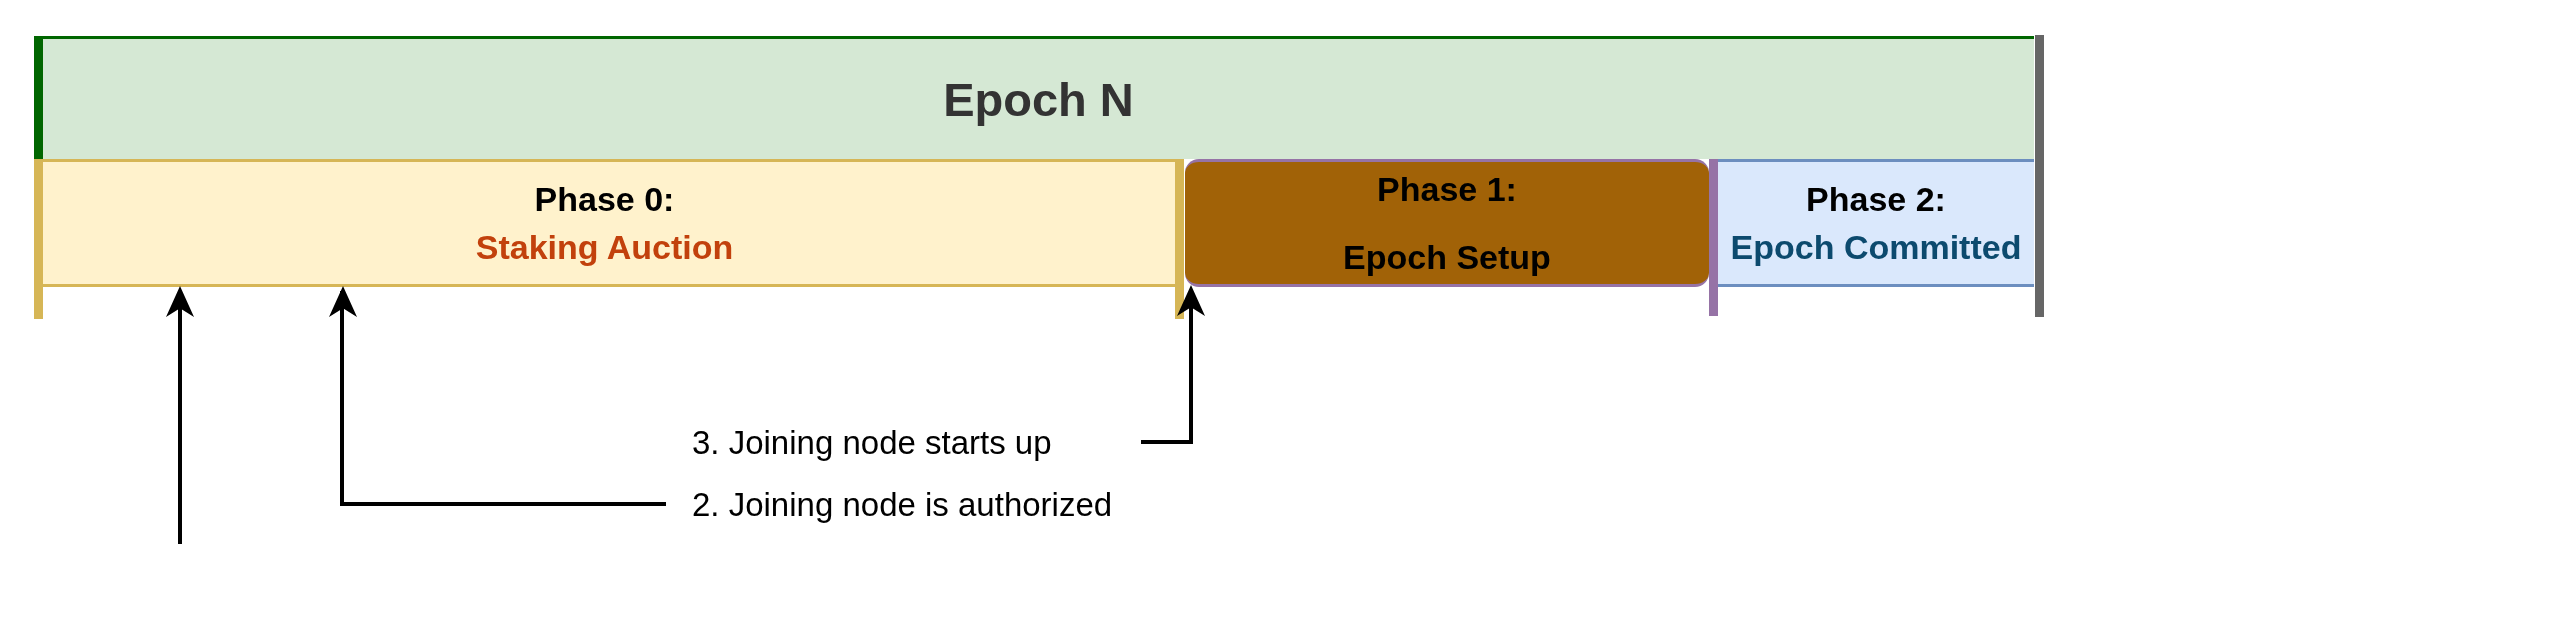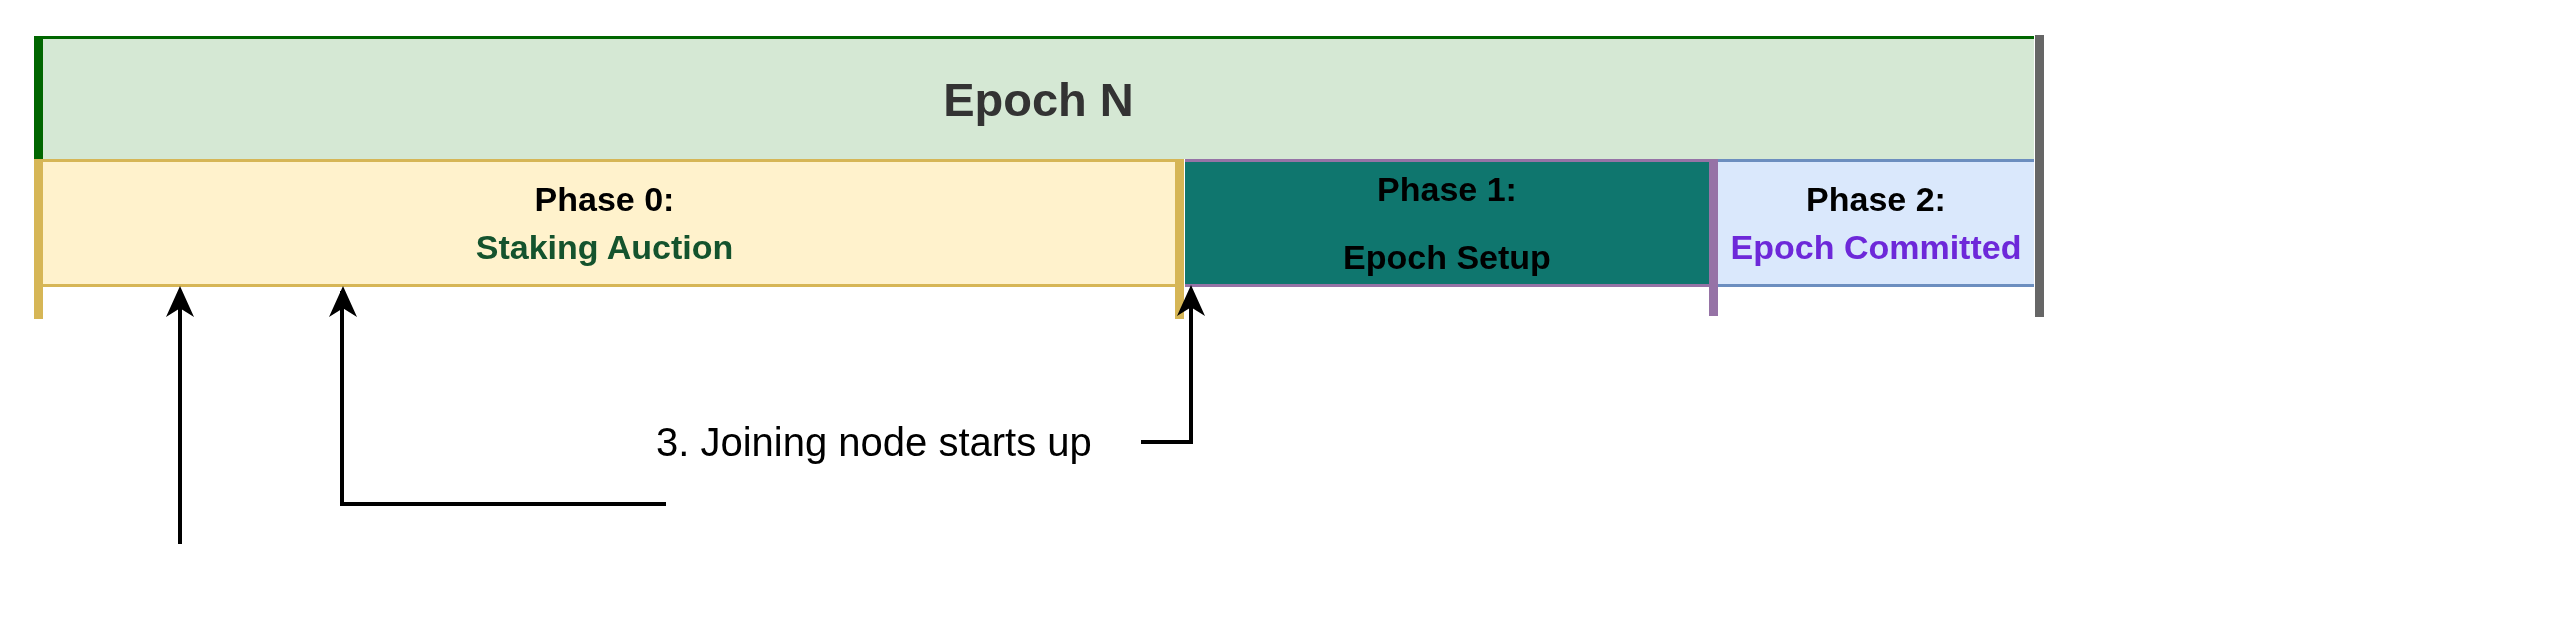--- a/index.html
+++ b/index.html
@@ -77,52 +77,52 @@
   #arrow2-v { left: 340px;  top: 291px; width: 3.9px;  height: 215px; }
   #arrow2-h { left: 340px;  top: 502px; width: 326px; height: 3.9px; }
   #arrow2-head { left: 329px; top: 286px; }
   #arrow3-v { left: 1189px; top: 290px; width: 3.9px;  height: 153px; }
   #arrow3-h { left: 1141px; top: 440px; width: 52px; height: 3.9px; }
   #arrow3-head { left: 1177px; top: 285px; }
 
   
   .event-label {
     position: absolute;
-    left: 656px;
-    font-size: 40px;
+    left: 692px;
+    font-size: 33px;
     line-height: 47px;
     white-space: nowrap;
   }
   #event-label-3 { top: 419px; }
   #event-label-2 { top: 481px; }
   #event-label-1 { top: 544px; }
 </style>
 </head>
 <body>
 
 <div class="canvas" style="background-color: rgb(255, 255, 255);">
 
   <div id="epoch-n" class="abs epoch-bar" style="background-color: rgb(213, 232, 212); border-color: rgb(0, 102, 0);">
     <span class="epoch-title" style="color: rgb(51, 51, 51);">Epoch N</span>
   </div>
 
 
   <div id="phase-0" class="abs phase-bar" style="background-color: rgb(255, 242, 204); border-color: rgb(214, 182, 86);">
     <span class="phase-line" style="color: rgb(0, 0, 0);">Phase 0:</span>
-    <span class="phase-line" style="color: #14532d;">Staking Auction</span>
+    <span class="phase-line" style="color: #c2410c;">Staking Auction</span>
   </div>
 
-  <div id="phase-1" class="abs phase-bar" style="background-color: #0f766e; border-color: rgb(150, 115, 166);">
+  <div id="phase-1" class="abs phase-bar" style="background-color: #a16207; border-color: rgb(150, 115, 166); border-radius: 14px;">
     <span class="phase-line" style="color: rgb(0, 0, 0);">Phase 1:</span>
     <span class="phase-line" style="color: rgb(0, 0, 0); margin-top: 20px;">Epoch Setup</span>
   </div>
 
   <div id="phase-2" class="abs phase-bar" style="background-color: rgb(218, 232, 252); border-color: rgb(108, 142, 191);">
     <span class="phase-line" style="color: rgb(0, 0, 0);">Phase 2:</span>
-    <span class="phase-line" style="color: #6d28d9;">Epoch Committed</span>
+    <span class="phase-line" style="color: #0c4a6e;">Epoch Committed</span>
   </div>
 
   <div id="boundary-green" class="tick" style="background-color: rgb(0, 102, 0);"></div>
   <div id="tick-left" class="tick" style="background-color: rgb(214, 182, 86);"></div>
   <div id="tick-phase0-end" class="tick" style="background-color: rgb(214, 182, 86);"></div>
   <div id="tick-phase1-end" class="tick" style="background-color: rgb(150, 115, 166);"></div>
   <div id="boundary-gray" class="tick" style="background-color: rgb(102, 102, 102);"></div>
 
   <div id="arrow1-head" class="ahead" style="background-color: rgb(0, 0, 0);"></div>
   <div id="arrow1-v" class="aline" style="background-color: rgb(0, 0, 0);"></div>
@@ -130,15 +130,16 @@
 
   <div id="arrow2-head" class="ahead" style="background-color: rgb(0, 0, 0);"></div>
   <div id="arrow2-v" class="aline" style="background-color: rgb(0, 0, 0);"></div>
   <div id="arrow2-h" class="aline" style="background-color: rgb(0, 0, 0);"></div>
 
   <div id="arrow3-head" class="ahead" style="background-color: rgb(0, 0, 0);"></div>
   <div id="arrow3-v" class="aline" style="background-color: rgb(0, 0, 0);"></div>
   <div id="arrow3-h" class="aline" style="background-color: rgb(0, 0, 0);"></div>
 
   <div id="event-label-3" class="event-label" style="color: rgb(0, 0, 0);">3. Joining node starts up</div>
+  <div id="event-label-2" class="event-label" style="color: rgb(0, 0, 0);">2. Joining node is authorized</div>
 
 </div>
 
 
 </body></html>

